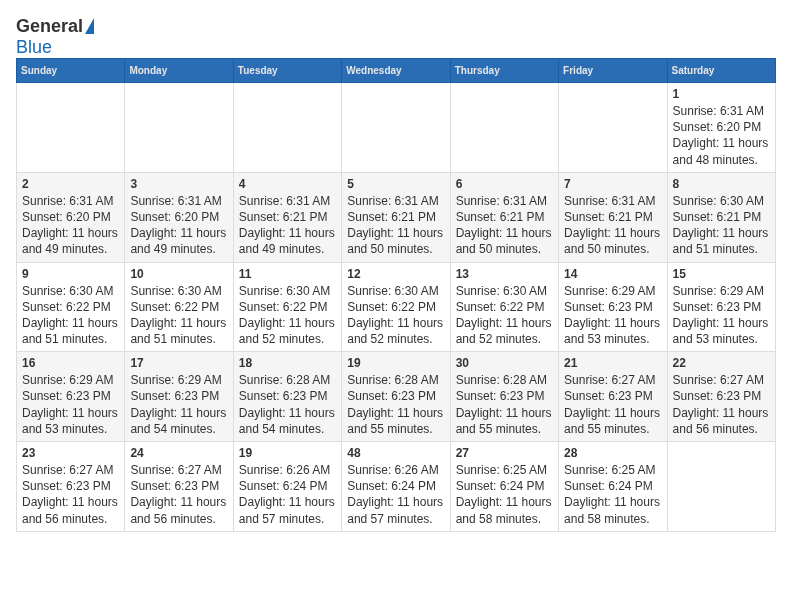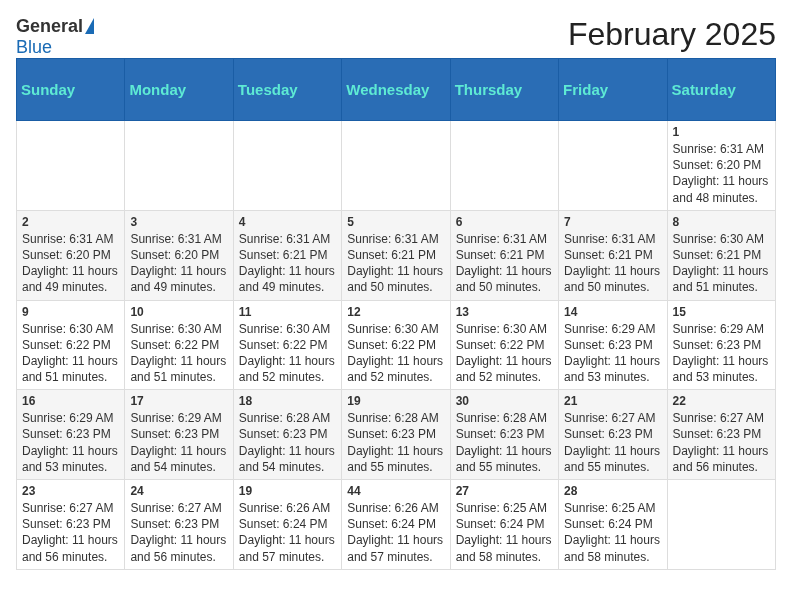--- a/index.html
+++ b/index.html
@@ -47,24 +47,24 @@
       font-size: 14px;
       color: #555;
     }
     .calendar {
       width: 100%;
       border-collapse: collapse;
       border: 1px solid #ccc;
     }
     .calendar th {
       background: #2a6db5;
-      color: #5eead4;
-      font-size: 15px;
+      color: #e5e5e5;
+      font-size: 10px;
       font-weight: bold;
-      padding: 22px 4px;
+      padding: 6px 4px;
       text-align: left;
       border: 1px solid #1a5da5;
     }
     .calendar td {
       vertical-align: top;
       border: 1px solid #ddd;
       padding: 4px 5px;
       width: 108px;
       min-height: 85px;
       background: #fff;
@@ -94,21 +94,20 @@
 
 <div class="header-area">
   <div class="logo">
     <div class="logo-row">
       <span class="logo-general">General</span>
       <span style="display:inline-block;width:0;height:0;border-left:9px solid transparent;border-bottom:16px solid #1a6bb5;margin-left:2px;margin-bottom:2px;"></span>
     </div>
     <span class="logo-blue">Blue</span>
   </div>
   <div class="title-area">
-    <div class="month-title">February 2025</div>
   </div>
 </div>
 
 <table class="calendar">
   <thead>
     <tr>
 
     <th>Sunday</th>
         <th>Monday</th>
         <th>Tuesday</th>
@@ -303,21 +302,21 @@
 and 56 minutes.</div>
         </td>
         <td>
           <span class="day-number">19</span>
           <div class="day-info" style="white-space: pre-line;">Sunrise: 6:26 AM
 Sunset: 6:24 PM
 Daylight: 11 hours
 and 57 minutes.</div>
         </td>
         <td>
-          <span class="day-number">44</span>
+          <span class="day-number">48</span>
           <div class="day-info" style="white-space: pre-line;">Sunrise: 6:26 AM
 Sunset: 6:24 PM
 Daylight: 11 hours
 and 57 minutes.</div>
         </td>
         <td>
           <span class="day-number">27</span>
           <div class="day-info" style="white-space: pre-line;">Sunrise: 6:25 AM
 Sunset: 6:24 PM
 Daylight: 11 hours

